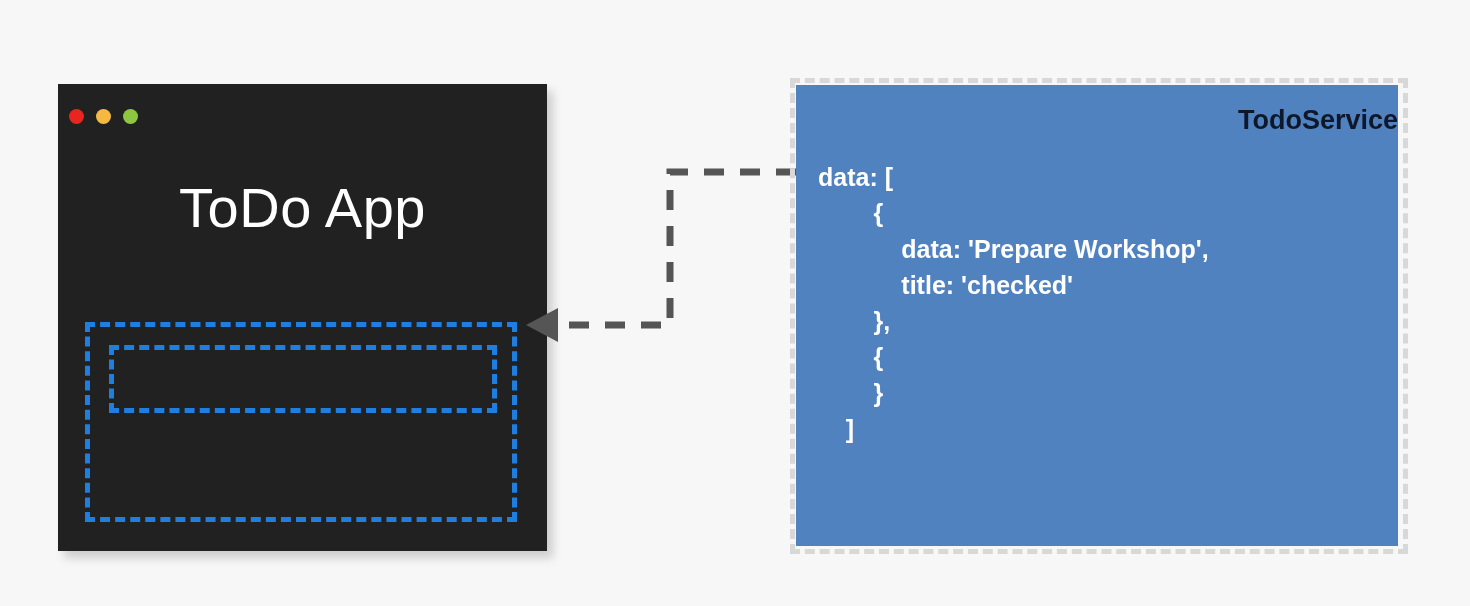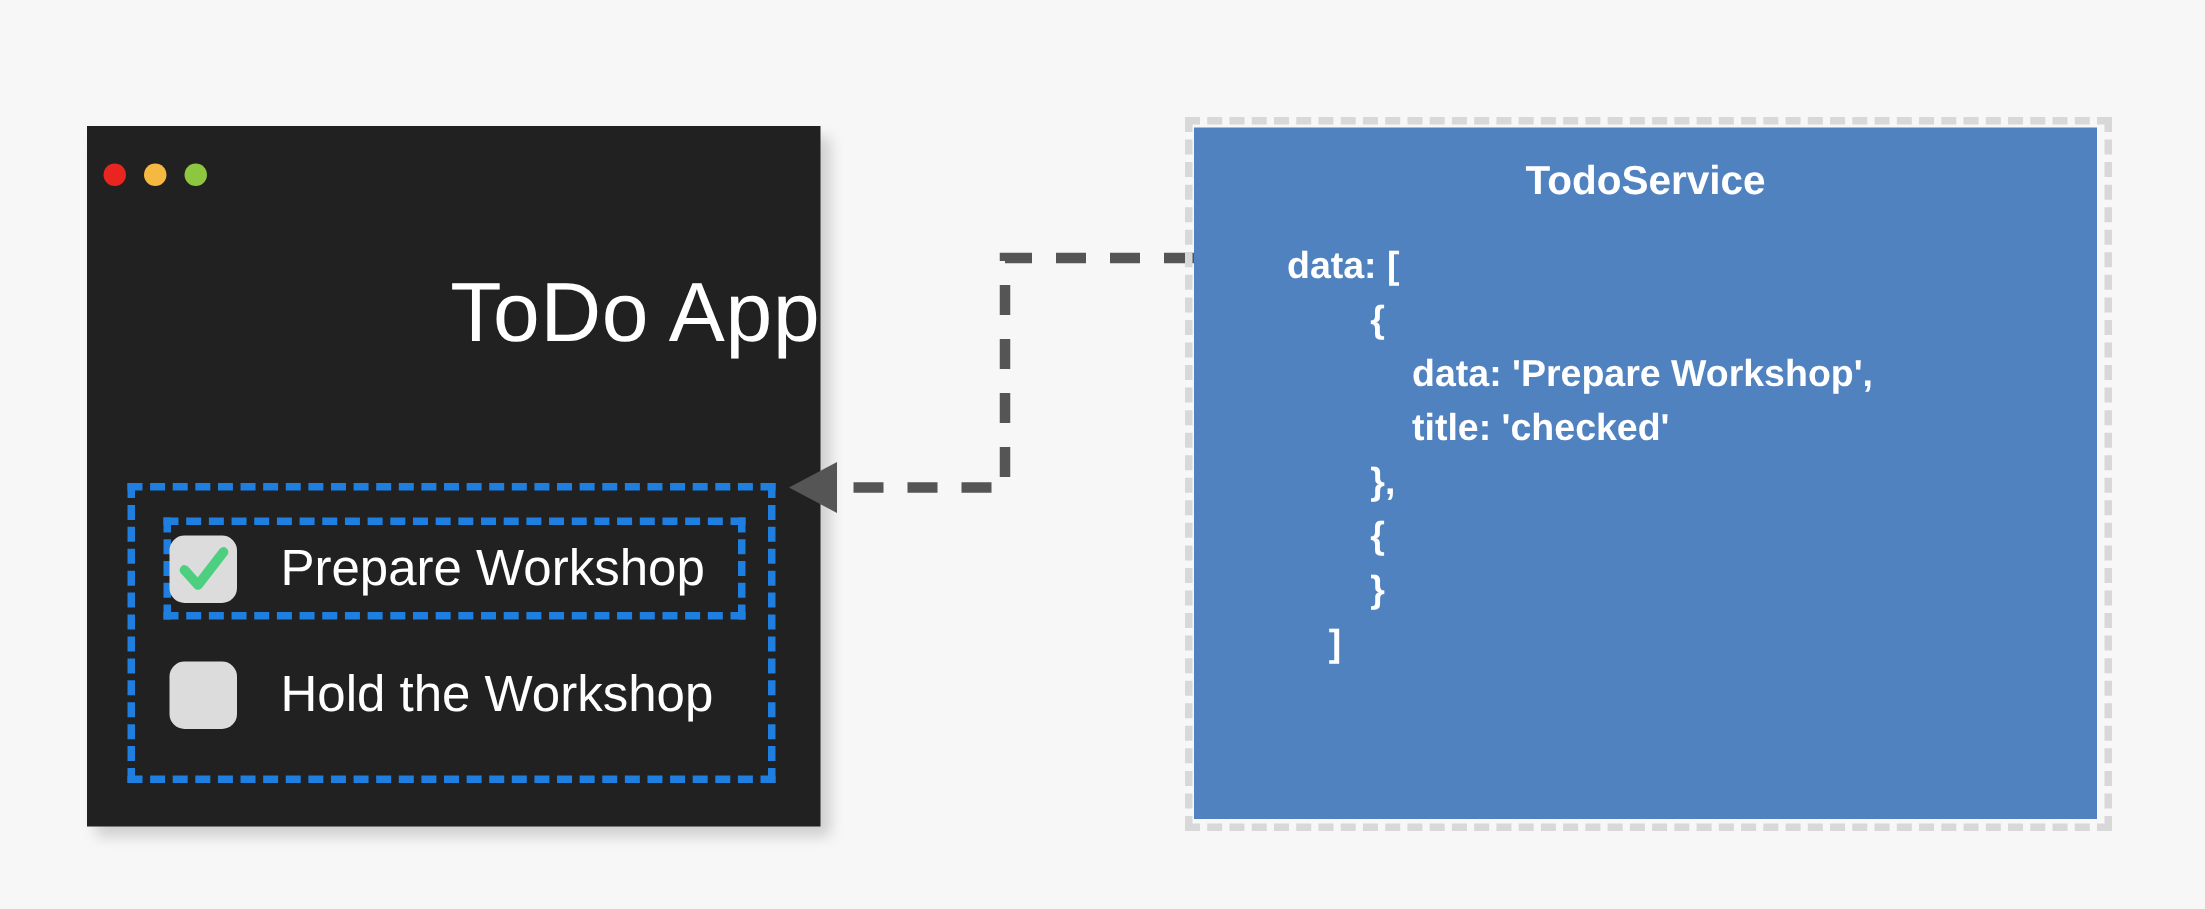--- a/index.html
+++ b/index.html
@@ -49,21 +49,21 @@
   }
   .traffic-dot.close  { background: #e8251f; }
   .traffic-dot.min    { background: #f5b942; }
   .traffic-dot.max    { background: #8dc63f; }
 
   #app-title {
     position: absolute;
     left: 0;
     top: 96px;
     width: 489px;
-    text-align: right;
+    text-align: center;
     color: #ffffff;
     font-size: 56px;
     font-weight: 300;
     letter-spacing: 0.5px;
     line-height: 1;
   }
 
   
   #list-outline {
     position: absolute;
@@ -137,37 +137,37 @@
     top: 85px;
     width: 602px;
     height: 461px;
     background: #5182c0;
   }
   #service-title {
     position: absolute;
     left: 0;
     top: 22px;
     width: 602px;
-    text-align: center;
-    color: #ffffff;
+    text-align: right;
+    color: #0f172a;
     font-size: 27px;
     font-weight: bold;
     line-height: 1;
   }
   #service-code {
     position: absolute;
     left: 22px;
     top: 74px;
     width: 570px;
     color: #ffffff;
     font-size: 25px;
     font-weight: bold;
     line-height: 36px;
   }
-  .code-line { white-space: pre; margin-left: 40px; }
+  .code-line { white-space: pre; }
 
   
   #connector {
     position: absolute;
     left: 520px;
     top: 150px;
     width: 300px;
     height: 200px;
     pointer-events: none;
   }
@@ -183,37 +183,20 @@
       <span class="traffic-dot close"></span>
       <span class="traffic-dot min"></span>
       <span class="traffic-dot max"></span>
     </div>
 
     <div id="app-title">ToDo App</div>
 
     <div id="list-outline"></div>
     <div id="item-outline"></div>
 
-    <div id="todo-list">
-
-      <div class="todo-row">
-        <span class="checkbox">
-          <svg class="tick" viewBox="0 0 45 45">
-            <path d="M10 23 L19 33 L36 11" fill="none" stroke="#4cd080" stroke-width="6.5" stroke-linecap="round" stroke-linejoin="round"></path>
-          </svg>
-        </span>
-        <span class="todo-label">Prepare Workshop</span>
-      </div>
-
-      <div class="todo-row">
-        <span class="checkbox"></span>
-        <span class="todo-label">Hold the Workshop</span>
-      </div>
-
-    </div>
   </div>
 
   <svg id="connector" viewBox="0 0 300 200">
 
     <path d="M276 22 L150 22 L150 175 L34 175" fill="none" stroke="#555555" stroke-width="7" stroke-dasharray="20 16" stroke-linecap="butt"></path>
     <polygon points="6,175 38,158 38,192" fill="#555555"></polygon>
   </svg>
 
   <div id="service-selection"></div>
 

